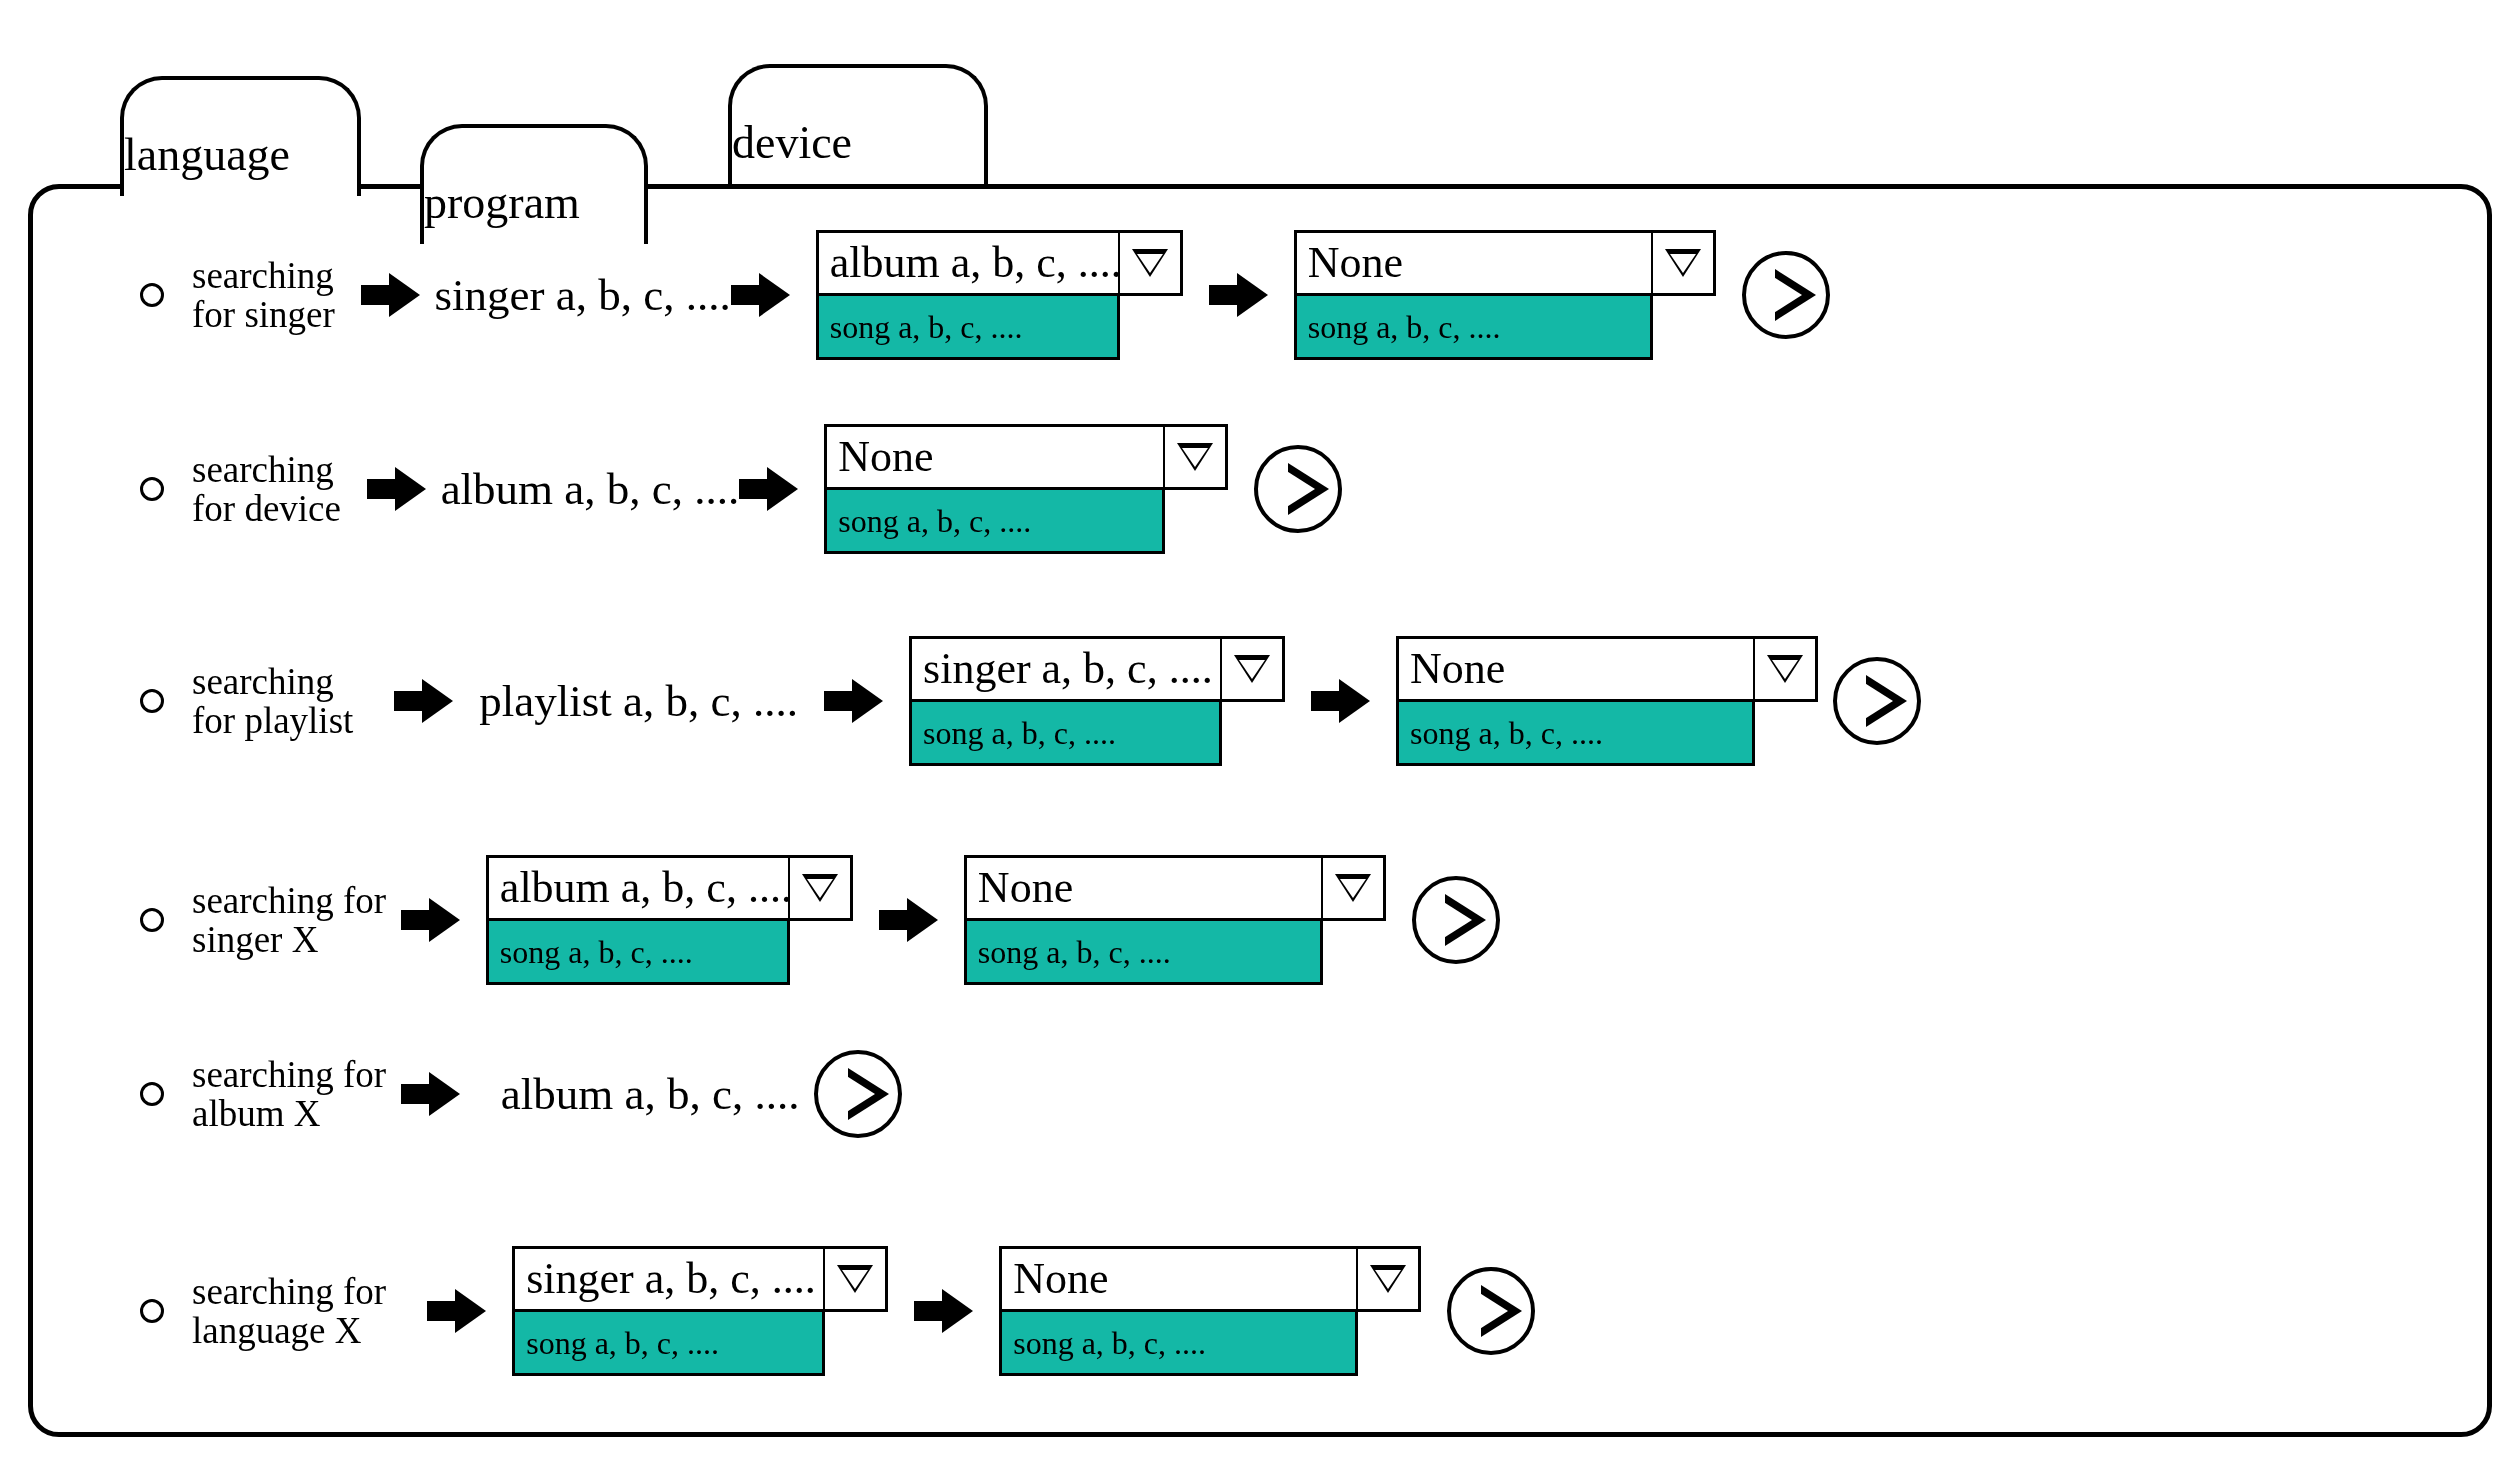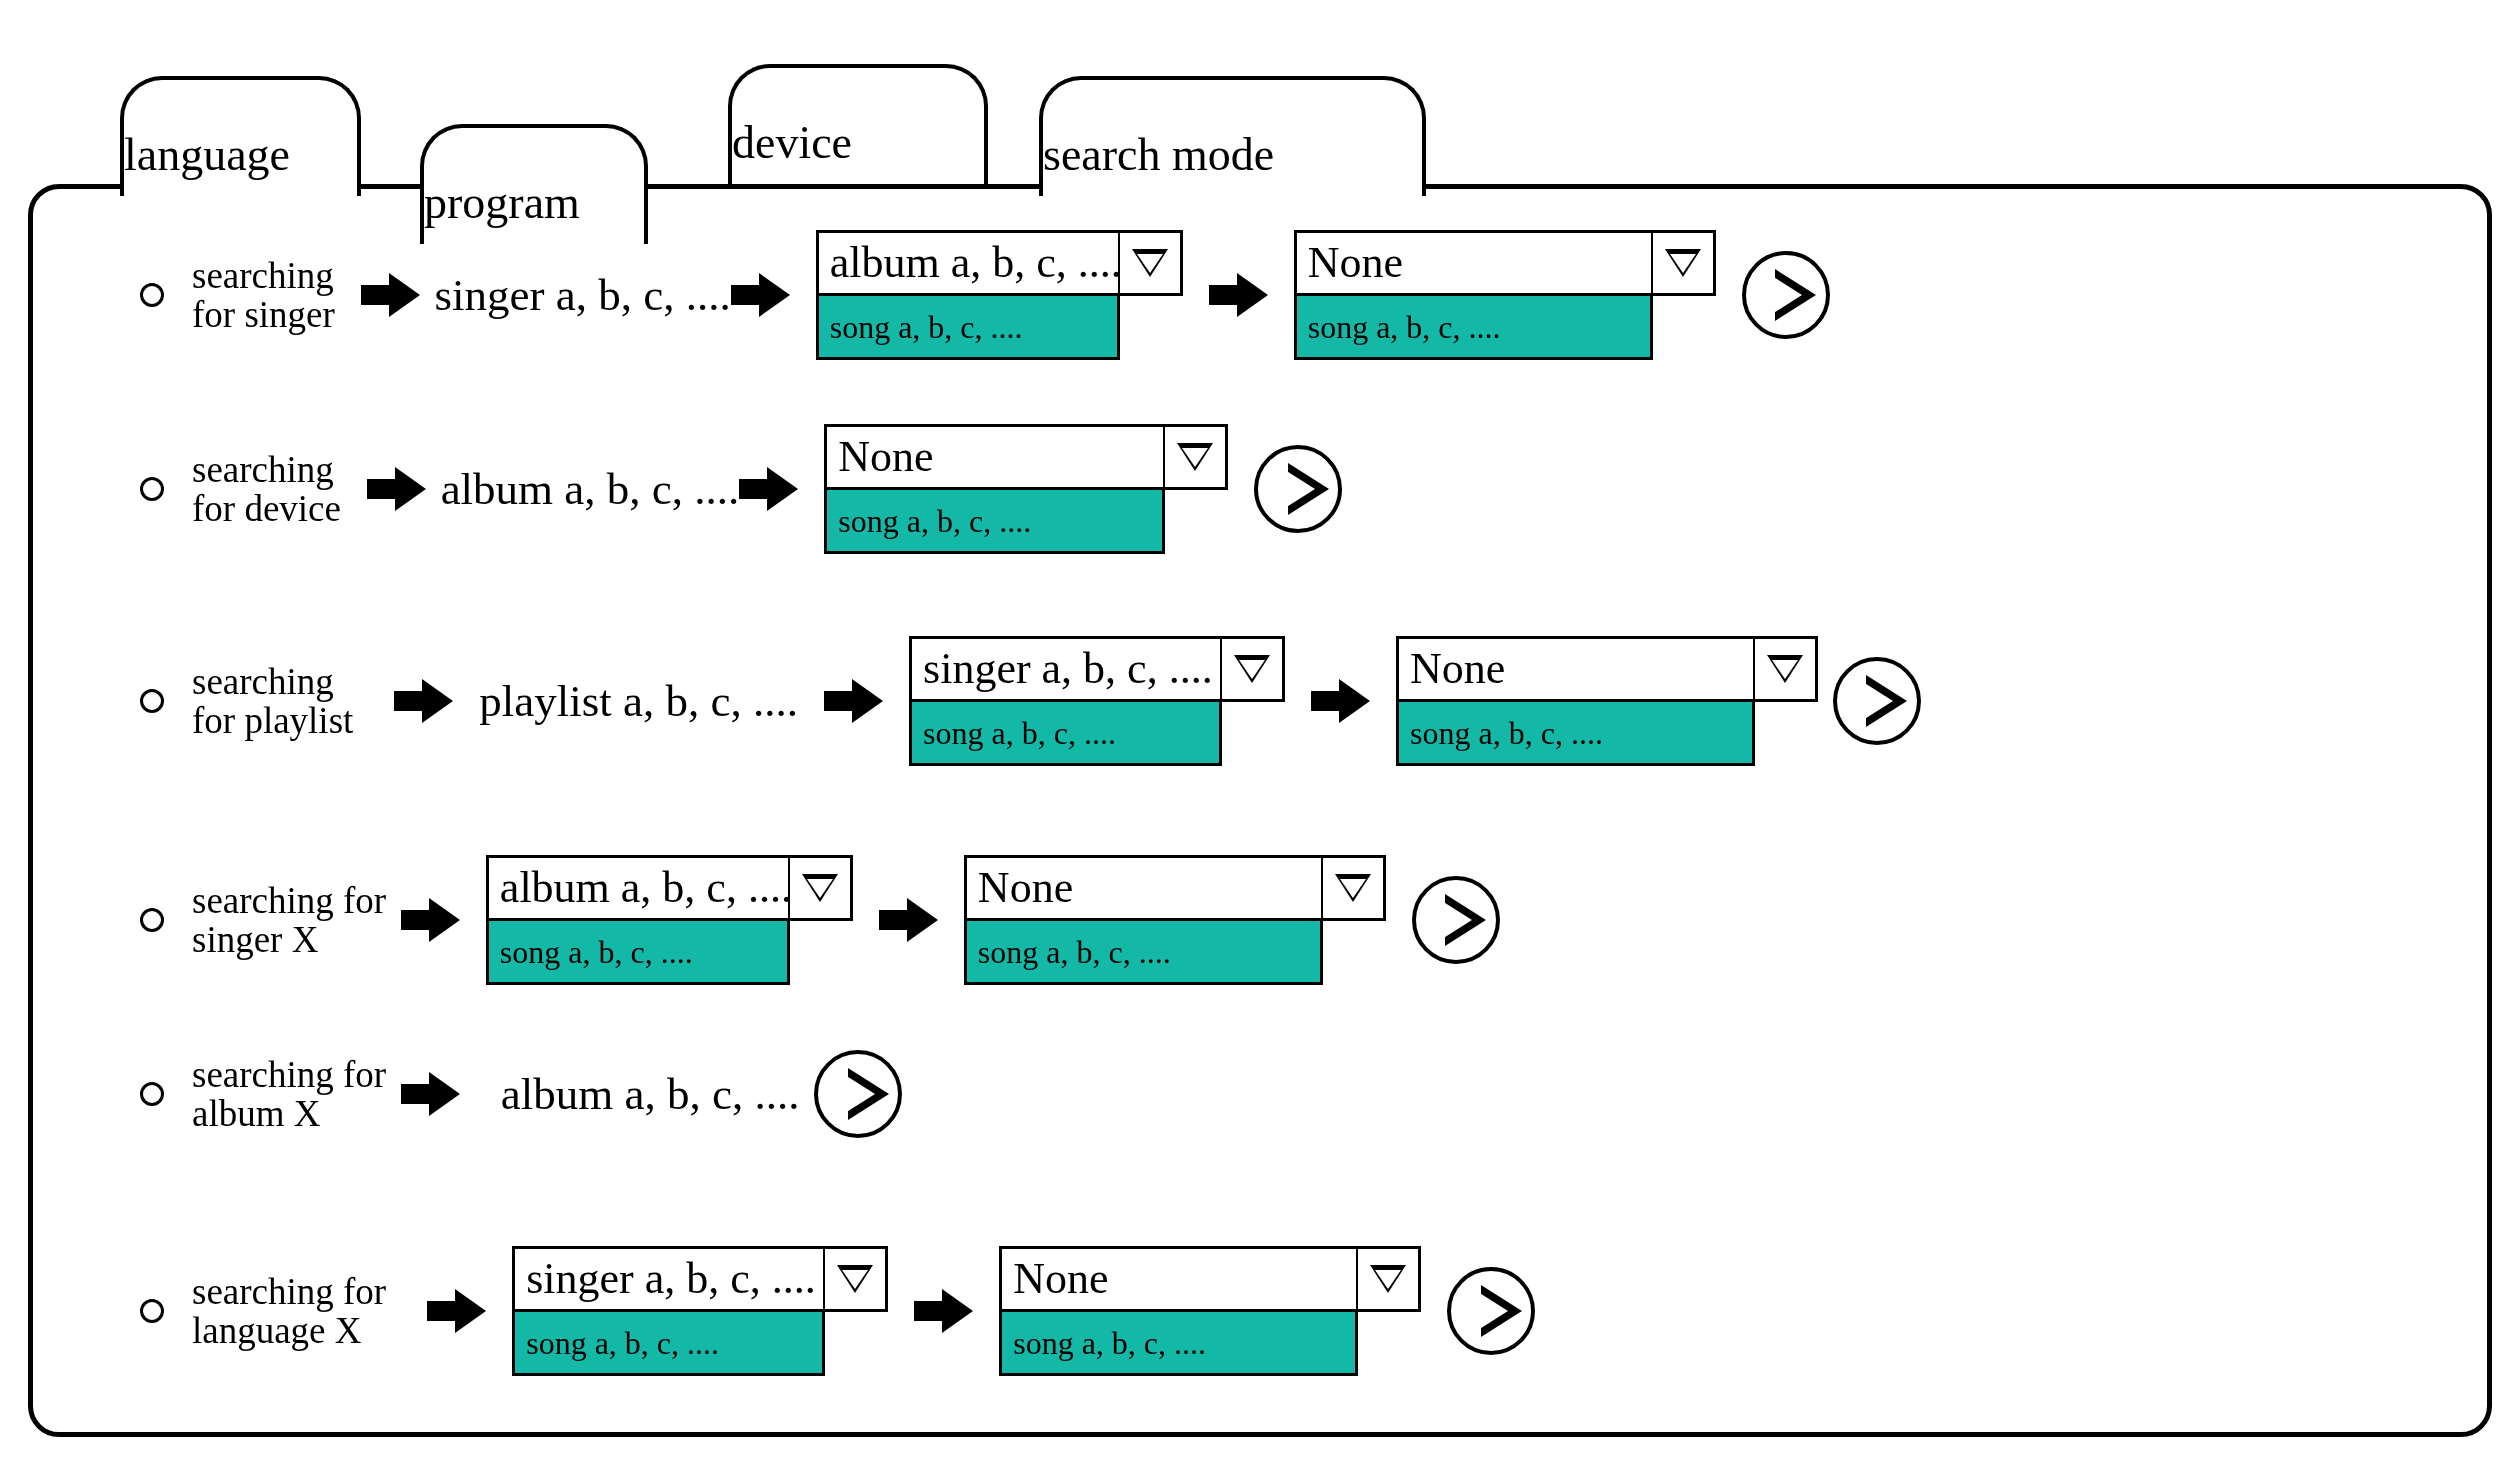--- a/index.html
+++ b/index.html
@@ -226,23 +226,20 @@
   </div>
 
   <div class="tab" style="left:420px; top:76px; width:228px; height:120px;margin-top:48px;">
     <span class="tab-label">program</span>
   </div>
 
   <div class="tab" style="left:728px; top:64px; width:260px; height:120px;">
     <span class="tab-label">device</span>
   </div>
 
-  <div class="tab" style="left:1039px; top:76px; width:387px; height:120px;">
-    <span class="tab-label">search mode</span>
-  </div>
 
   <div id="panel"></div>
 
   <div class="row" style="left:140px; top:230px; z-index:4;">
     <span class="radio"></span>
     <span class="row-label">
       <span>searching</span>
       <span class="l2">for singer</span>
     </span>
     <span class="gap-m"></span>

